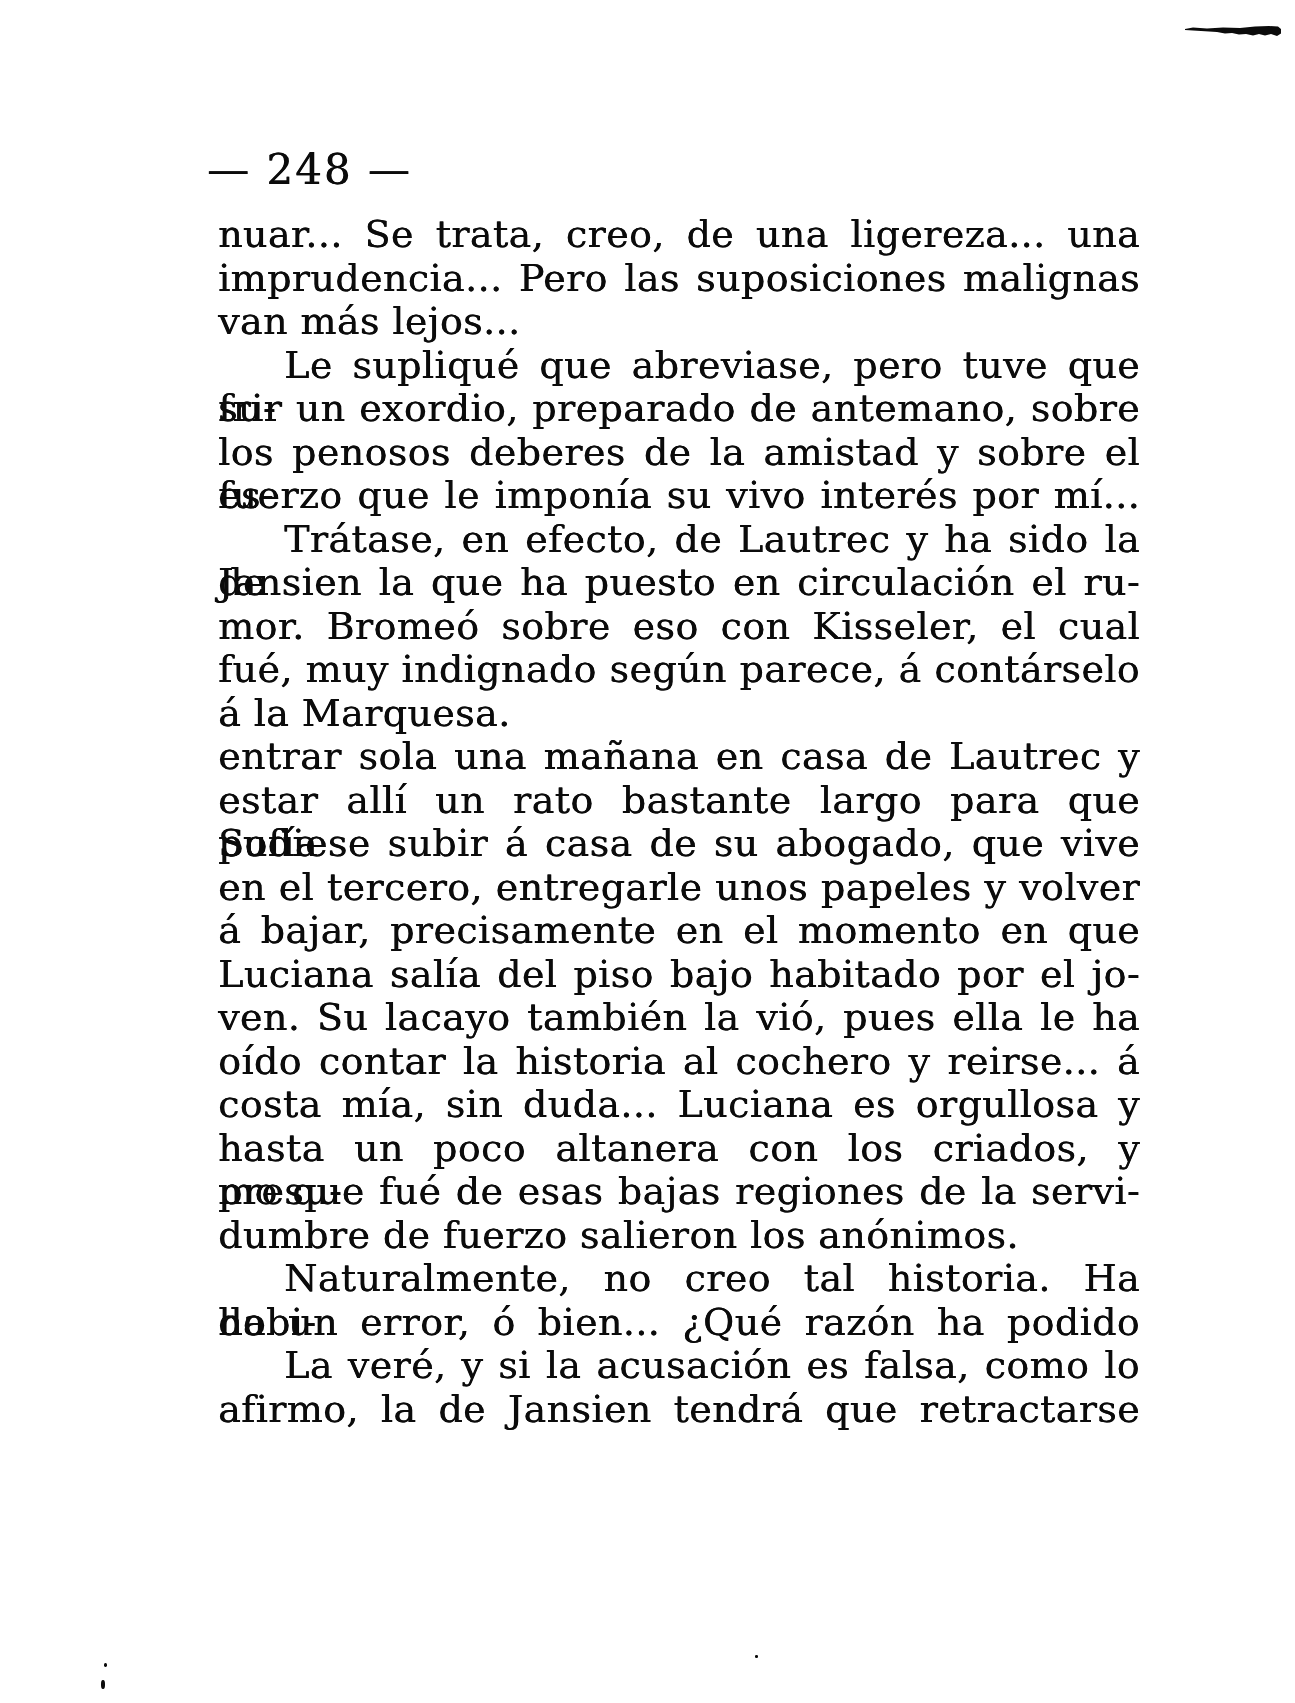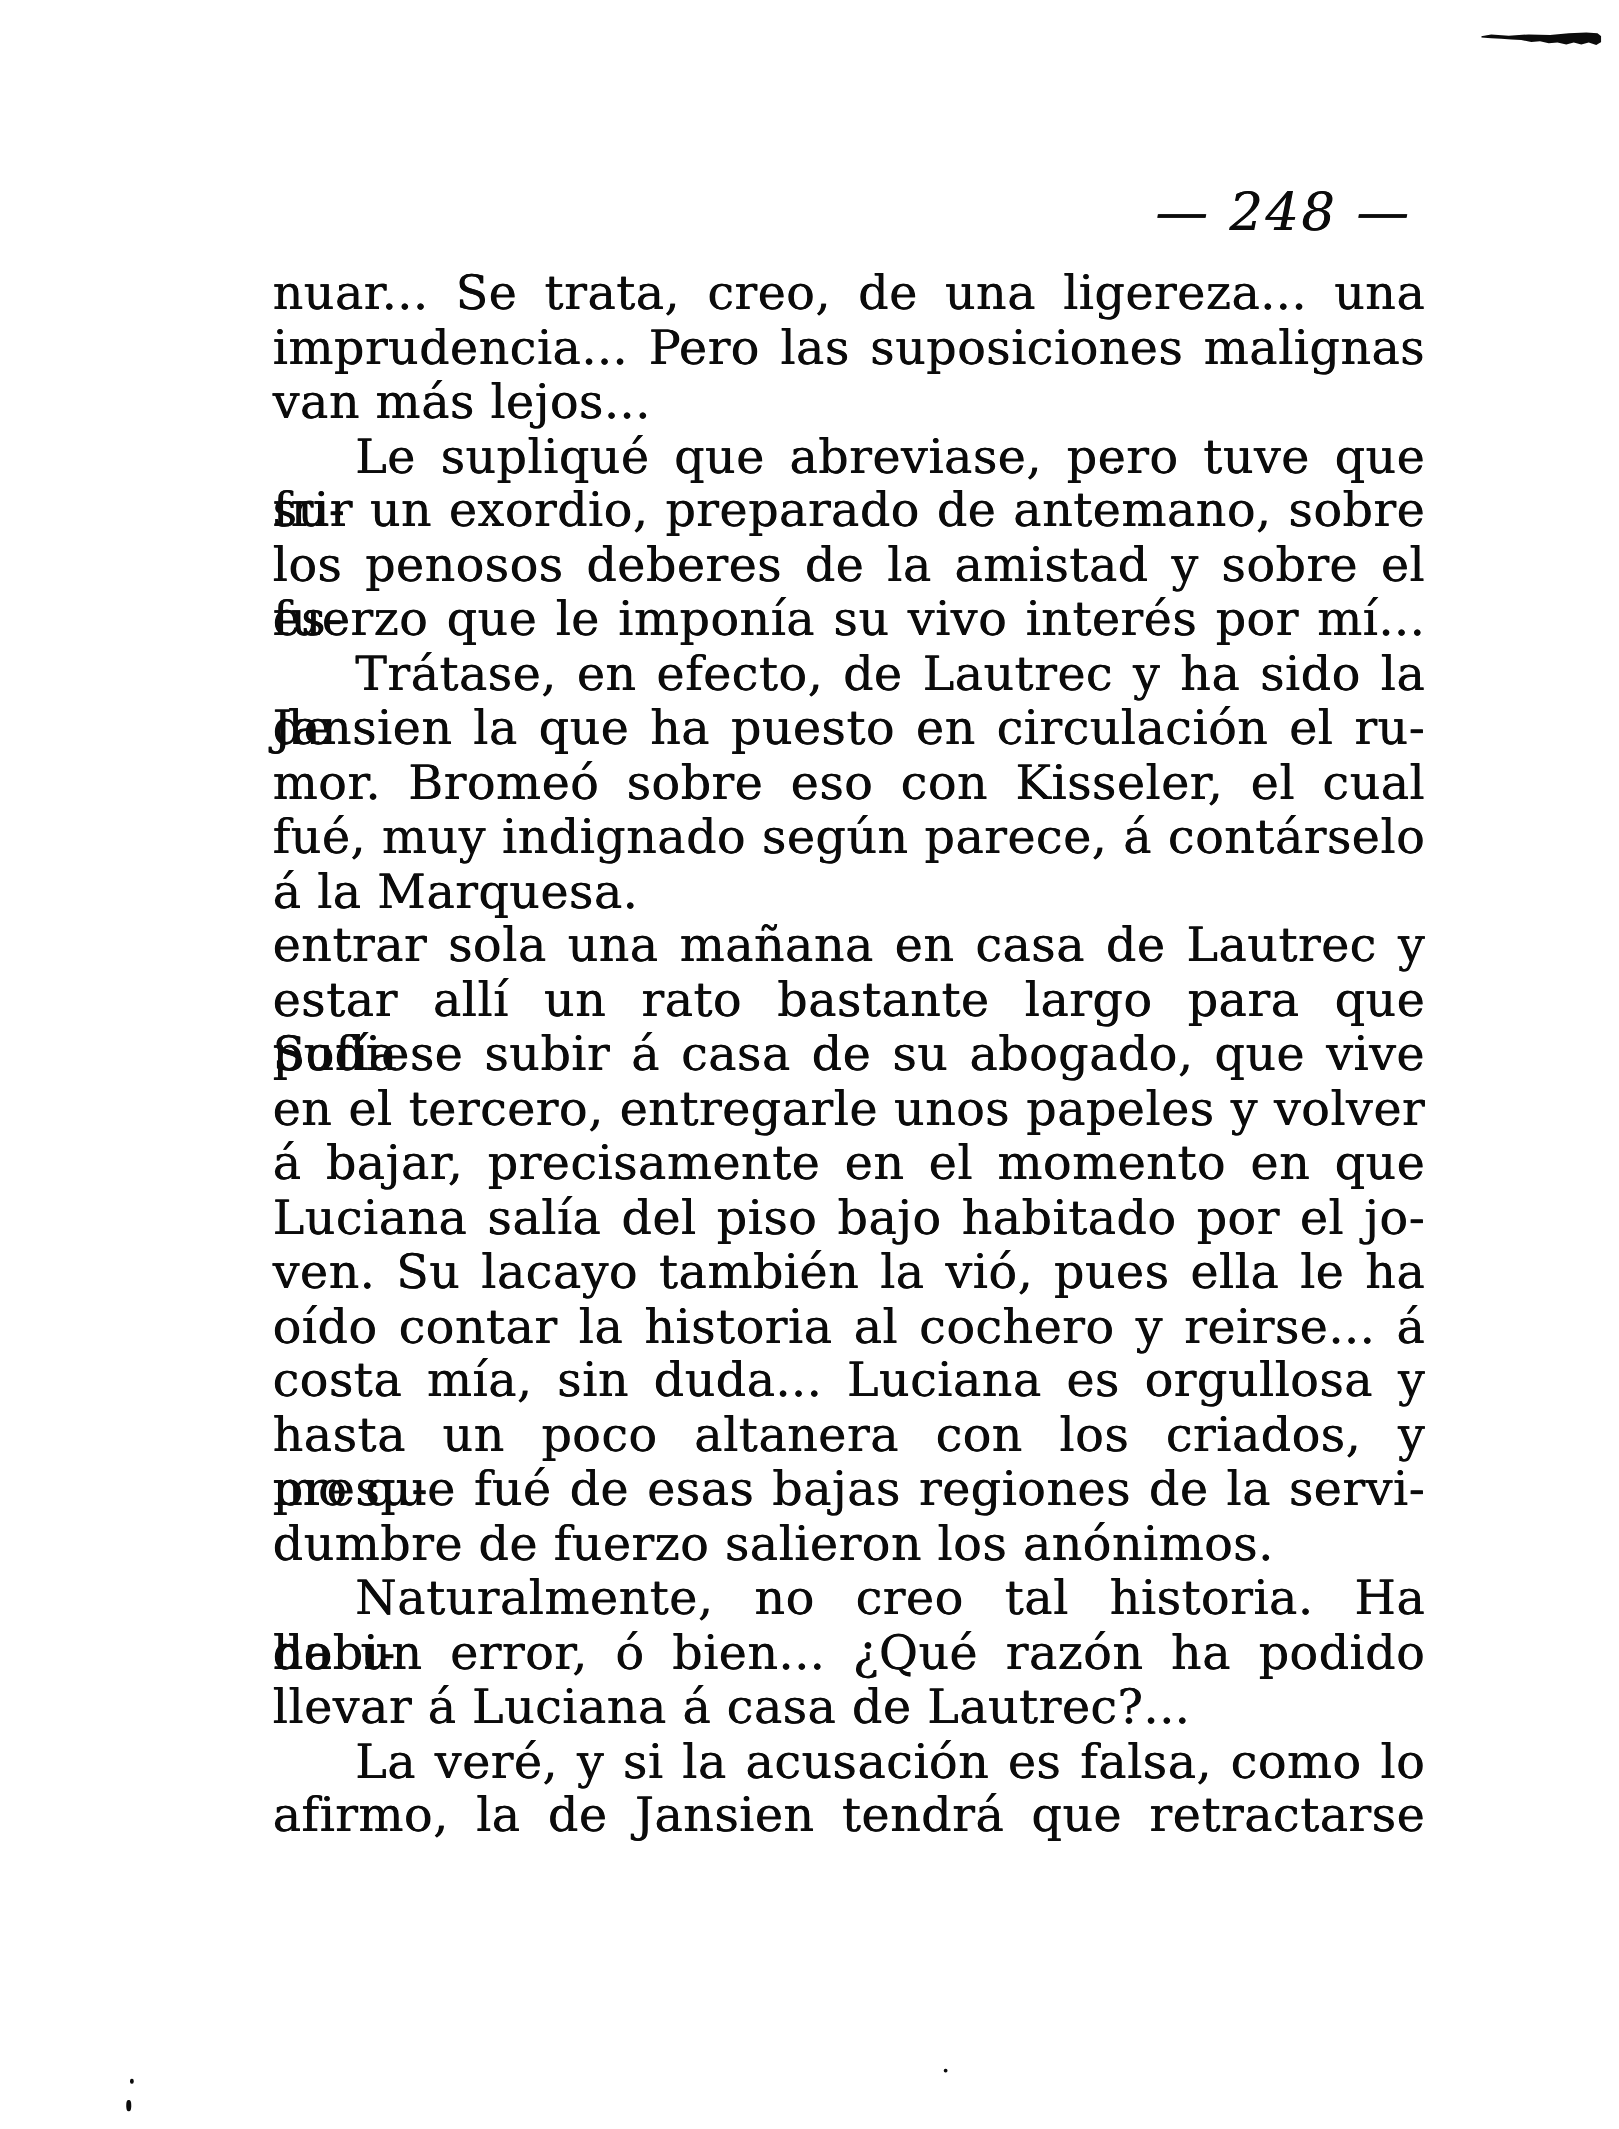--- a/index.html
+++ b/index.html
@@ -10,26 +10,25 @@
     overflow: hidden;
     font-family: "DejaVu Serif", serif;
   }
   .page {
     position: absolute; inset: 0;
     background: #ffffff;
   }
   .page-number {
     position: absolute;
     left: 218px; top: 147px; width: 922px;
-    text-align: right;
+    text-align: left;
     font-size: 42px; line-height: 46px;
     letter-spacing: 2px;
     transform: translateX(-11px);
     text-shadow: 0.4px 0 currentColor;
-    font-style: italic;
   }
   .text-block {
     position: absolute;
     left: 218px; top: 213px; width: 922px;
     font-size: 38px; line-height: 43.5px;
     letter-spacing: 0.4px;
     text-shadow: 0.4px 0 currentColor;
   }
   .tline {
     height: 43.5px;
@@ -76,21 +75,20 @@
       <div class="tline">á bajar, precisamente en el momento en que</div>
       <div class="tline">Luciana salía del piso bajo habitado por el jo-</div>
       <div class="tline">ven. Su lacayo también la vió, pues ella le ha</div>
       <div class="tline">oído contar la historia al cochero y reirse... á</div>
       <div class="tline">costa mía, sin duda... Luciana es orgullosa y</div>
       <div class="tline">hasta un poco altanera con los criados, y presu-</div>
       <div class="tline">mo que fué de esas bajas regiones de la servi-</div>
       <div class="tline short">dumbre de fuerzo salieron los anónimos.</div>
       <div class="tline indent">Naturalmente, no creo tal historia. Ha habi-</div>
       <div class="tline">do un error, ó bien... ¿Qué razón ha podido</div>
-      <div class="tline short">llevar á Luciana á casa de Lautrec?...</div>
       <div class="tline indent">La veré, y si la acusación es falsa, como lo</div>
       <div class="tline">afirmo, la de Jansien tendrá que retractarse</div>
     </main>
 
 <div class="speck" style="left: 891px; top: 374px; width: 3px; height: 3px; background: rgb(11, 11, 11);"></div>
     <div class="speck" style="left: 104px; top: 1663px; width: 3px; height: 4px; background: rgb(11, 11, 11);"></div>
     <div class="speck" style="left: 755px; top: 1655px; width: 3px; height: 3px; background: rgb(11, 11, 11);"></div>
     <div class="speck" style="left: 101px; top: 1680px; width: 4px; height: 9px; background: rgb(11, 11, 11);"></div>
   </div>
 

